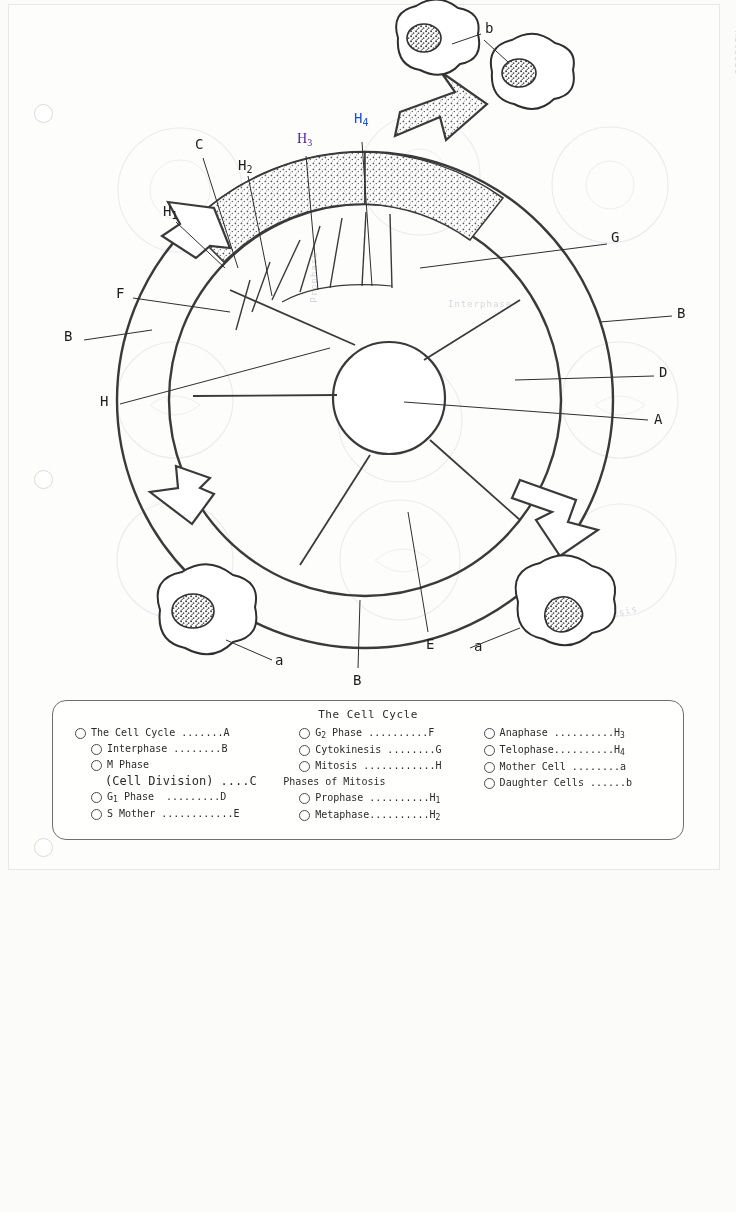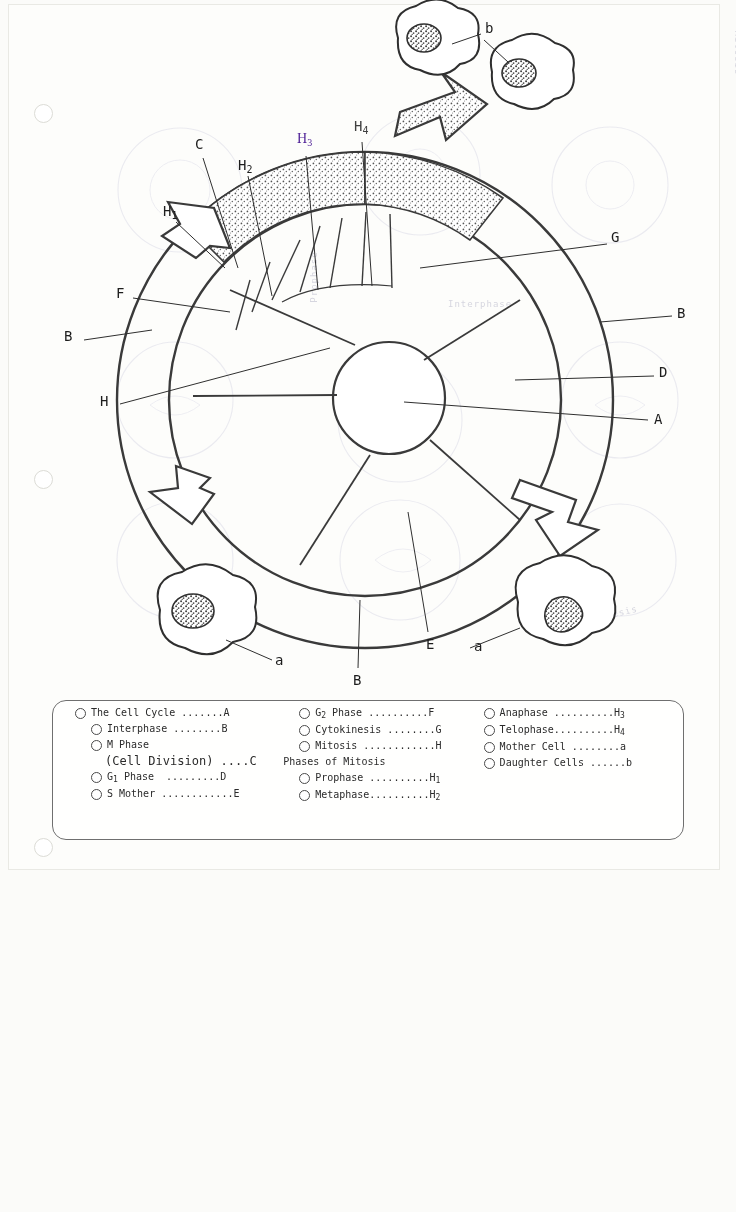--- a/index.html
+++ b/index.html
@@ -270,36 +270,37 @@
       <path d="M428 632 L408 512"></path>
       <path d="M358 668 L360 600"></path>
       <path d="M272 660 L226 640"></path>
       <path d="M470 648 L520 628"></path>
     </g>
   </svg>
 
   <div style="position:absolute;left:163px;top:203px;font-size:14px;color:#1d1d1d;">H<span style="font-size:10px;position:relative;top:3px;">1</span></div>
   <div style="position:absolute;left:238px;top:157px;font-size:14px;color:#1d1d1d;">H<span style="font-size:10px;position:relative;top:3px;">2</span></div>
   <div style="position:absolute;left:297px;top:131px;font-size:14px;color:#4c1d95;font-family:Liberation Serif, serif;">H<span style="font-size:10px;position:relative;top:3px;">3</span></div>
-  <div style="position:absolute;left:354px;top:118px;font-size:14px;color:#404040;text-align:center;">H<span style="font-size:10px;position:relative;top:3px;">4</span></div>
+  <div style="position:absolute;left:354px;top:110px;font-size:14px;color:#1d4ed8;text-align:center;">H<span style="font-size:10px;position:relative;top:3px;">4</span></div>
   <div style="position:absolute;left:195px;top:136px;font-size:14px;color:#1d1d1d;">C</div>
   <div style="position:absolute;left:116px;top:285px;font-size:14px;color:#1d1d1d;">F</div>
   <div style="position:absolute;left:64px;top:328px;font-size:14px;color:#1d1d1d;">B</div>
   <div style="position:absolute;left:100px;top:393px;font-size:14px;color:#1d1d1d;">H</div>
   <div style="position:absolute;left:611px;top:229px;font-size:14px;color:#1d1d1d;">G</div>
   <div style="position:absolute;left:677px;top:305px;font-size:14px;color:#1d1d1d;">B</div>
   <div style="position:absolute;left:659px;top:364px;font-size:14px;color:#1d1d1d;">D</div>
   <div style="position:absolute;left:654px;top:411px;font-size:14px;color:#1d1d1d;">A</div>
   <div style="position:absolute;left:426px;top:636px;font-size:14px;color:#1d1d1d;">E</div>
   <div style="position:absolute;left:353px;top:672px;font-size:14px;color:#1d1d1d;">B</div>
   <div style="position:absolute;left:485px;top:20px;font-size:14px;color:#1d1d1d;">b</div>
   <div style="position:absolute;left:275px;top:652px;font-size:14px;color:#1d1d1d;">a</div>
   <div style="position:absolute;left:474px;top:638px;font-size:14px;color:#1d1d1d;">a</div>
 
   <div id="legend">
+    <div id="legend-title">The Cell Cycle</div>
     <div id="legend-cols">
 
       <div class="legend-col c1">
         <div class="legend-row plain">
           <span class="bullet"></span>
           <span class="legend-text">The Cell Cycle .......A</span>
         </div>
         <div class="legend-row indent">
           <span class="bullet"></span>
           <span class="legend-text">Interphase ........B</span>

